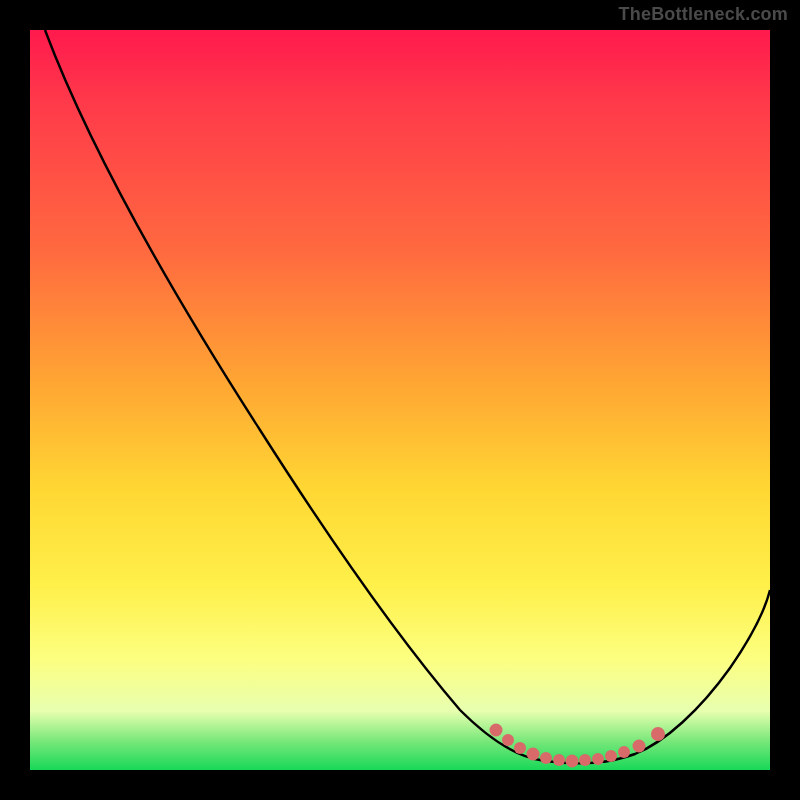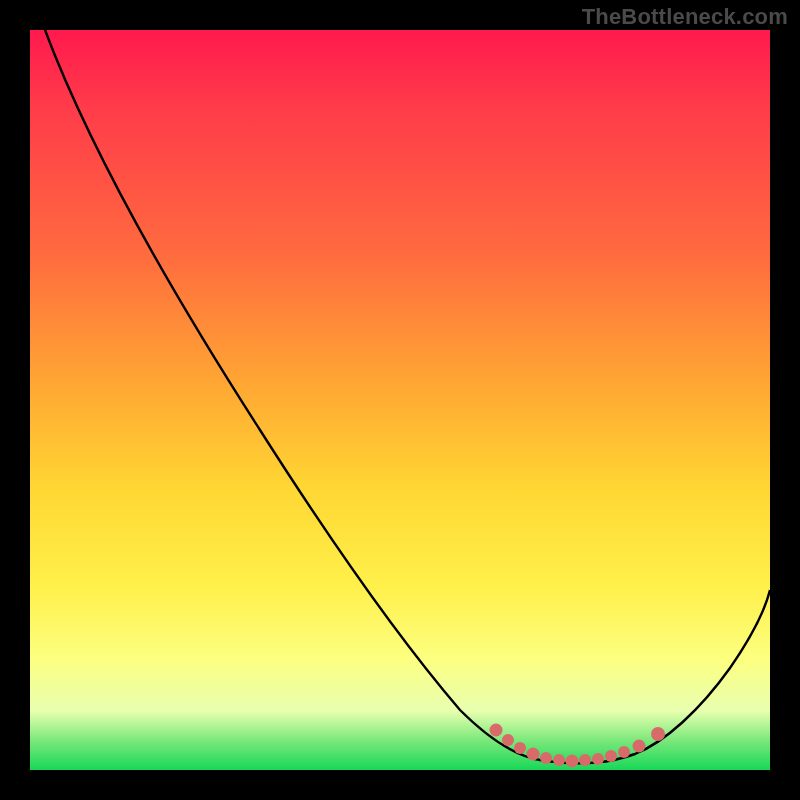--- a/index.html
+++ b/index.html
@@ -38,21 +38,21 @@
       #e8ffb0 92%,
       #7be87b 96%,
       #18d858 100%
     );
   }
   .watermark {
     position: absolute;
     top: 4px;
     right: 12px;
     color: #4a4a4a;
-    font-size: 22px;
+    font-size: 18px;
     font-weight: 600;
     letter-spacing: 0.2px;
     user-select: none;
   }
   svg.curve {
     position: absolute;
     left: 0;
     top: 0;
     width: 740px;
     height: 740px;

